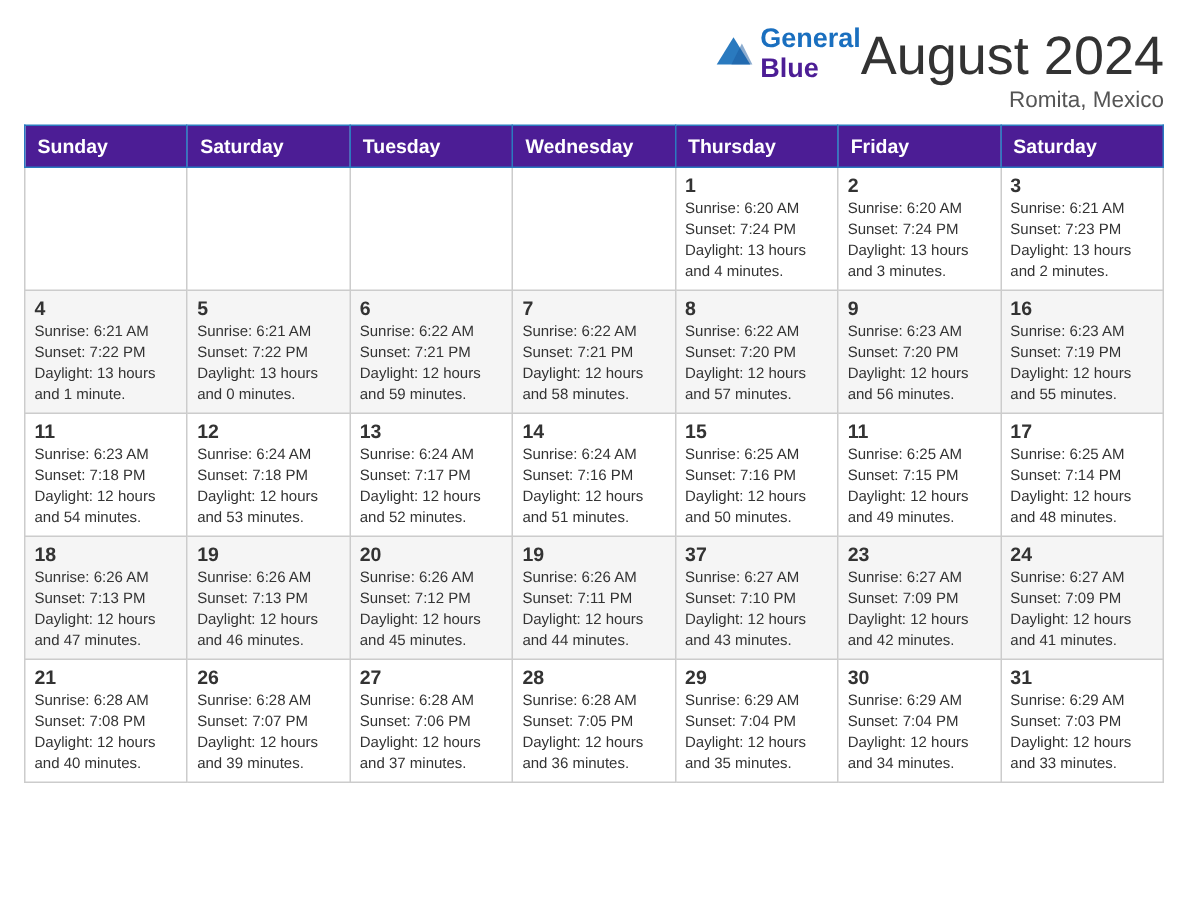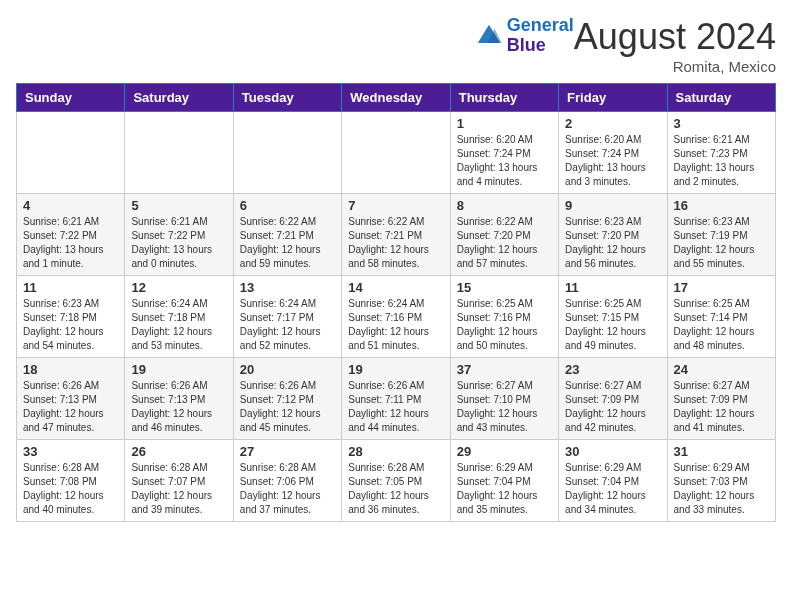--- a/index.html
+++ b/index.html
@@ -294,21 +294,21 @@
         <td>
           <div class="day-num">24</div>
           <div class="day-info" style="white-space: pre-line;">Sunrise: 6:27 AM
 Sunset: 7:09 PM
 Daylight: 12 hours
 and 41 minutes.</div>
         </td>
       </tr>
       <tr>
         <td>
-          <div class="day-num">33</div>
+          <div class="day-num">21</div>
           <div class="day-info" style="white-space: pre-line;">Sunrise: 6:28 AM
 Sunset: 7:08 PM
 Daylight: 12 hours
 and 40 minutes.</div>
         </td>
         <td>
           <div class="day-num">26</div>
           <div class="day-info" style="white-space: pre-line;">Sunrise: 6:28 AM
 Sunset: 7:07 PM
 Daylight: 12 hours

